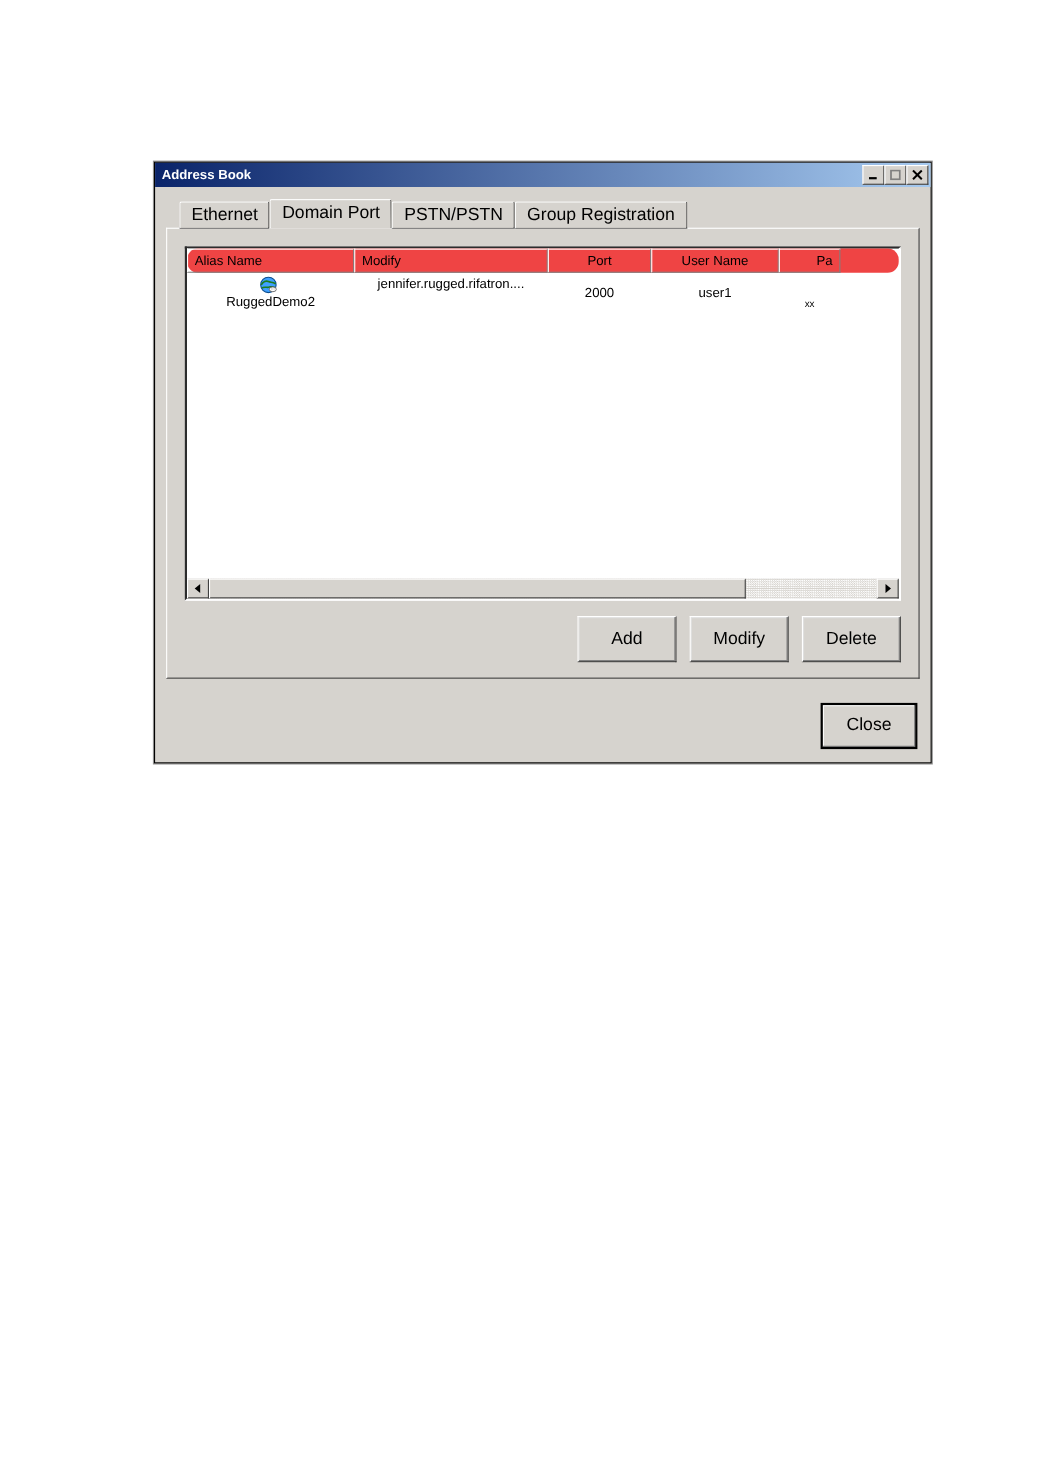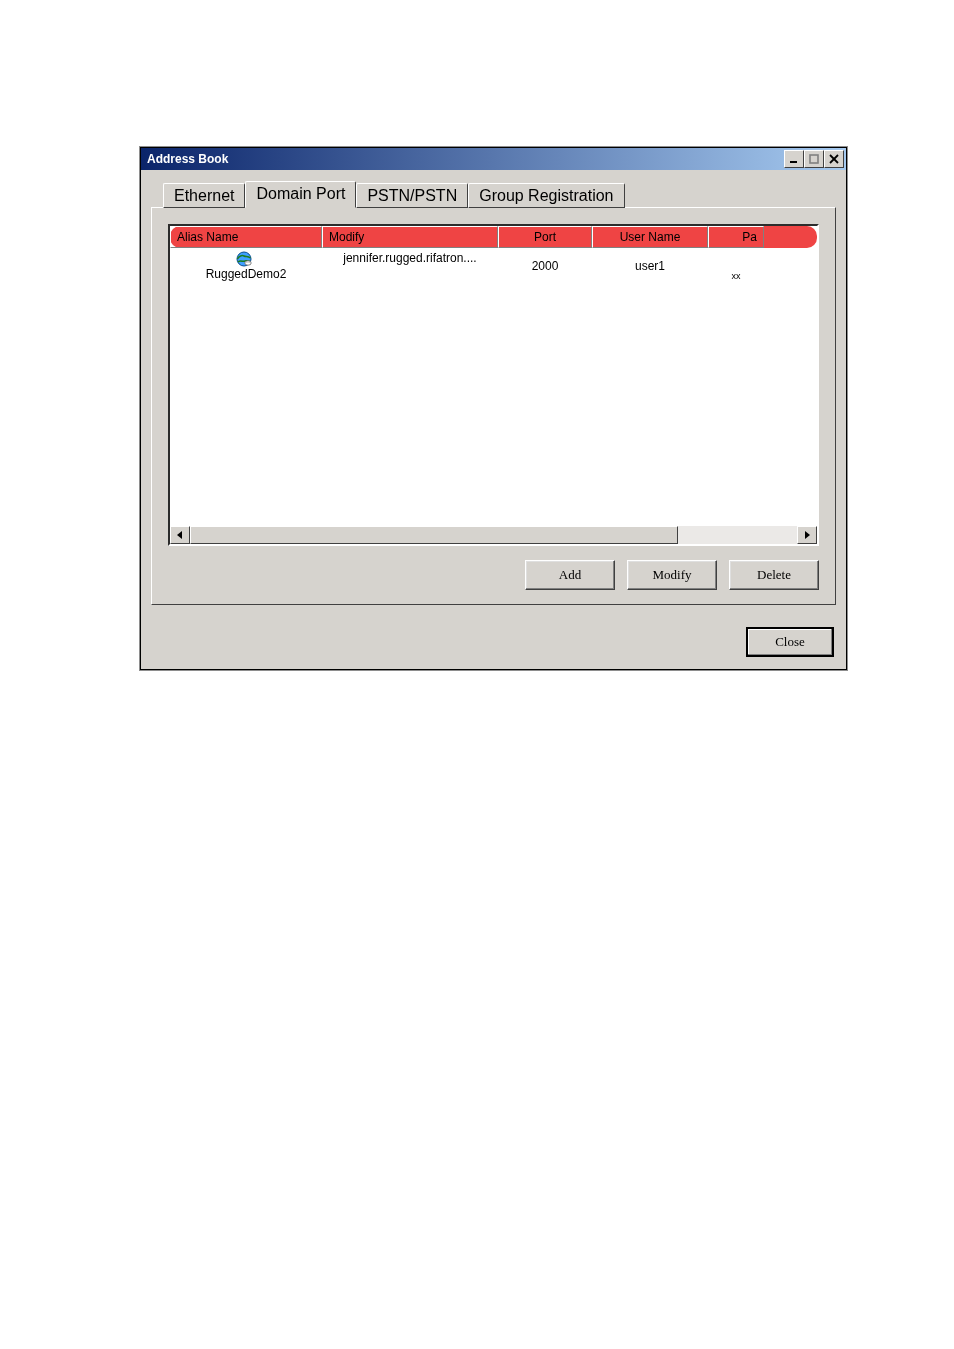--- a/index.html
+++ b/index.html
@@ -208,29 +208,29 @@
   }
   
   .btnrow {
     display:flex;
     justify-content:flex-end;
     gap:12px;
     padding-top:14px;
   }
   .winbtn {
     min-width: 90px;
-    height: 30px;
+    height: 42px;
     background:#d6d3ce;
     border:1px solid;
     border-top-color:#ffffff;
     border-left-color:#ffffff;
     border-right-color:#404040;
     border-bottom-color:#404040;
-    font-family: Liberation Serif, serif;
-    font-size:13px;
+    font-family: Liberation Sans, sans-serif;
+    font-size:16px;
     color:#000;
     text-align:center;
     padding:0 8px;
     cursor:default;
     box-shadow: inset -1px -1px 0 #808080, inset 1px 1px 0 #dfdfdf;
   }
   .closerow {
     display:flex;
     justify-content:flex-end;
     padding: 12px 12px 12px 0;

